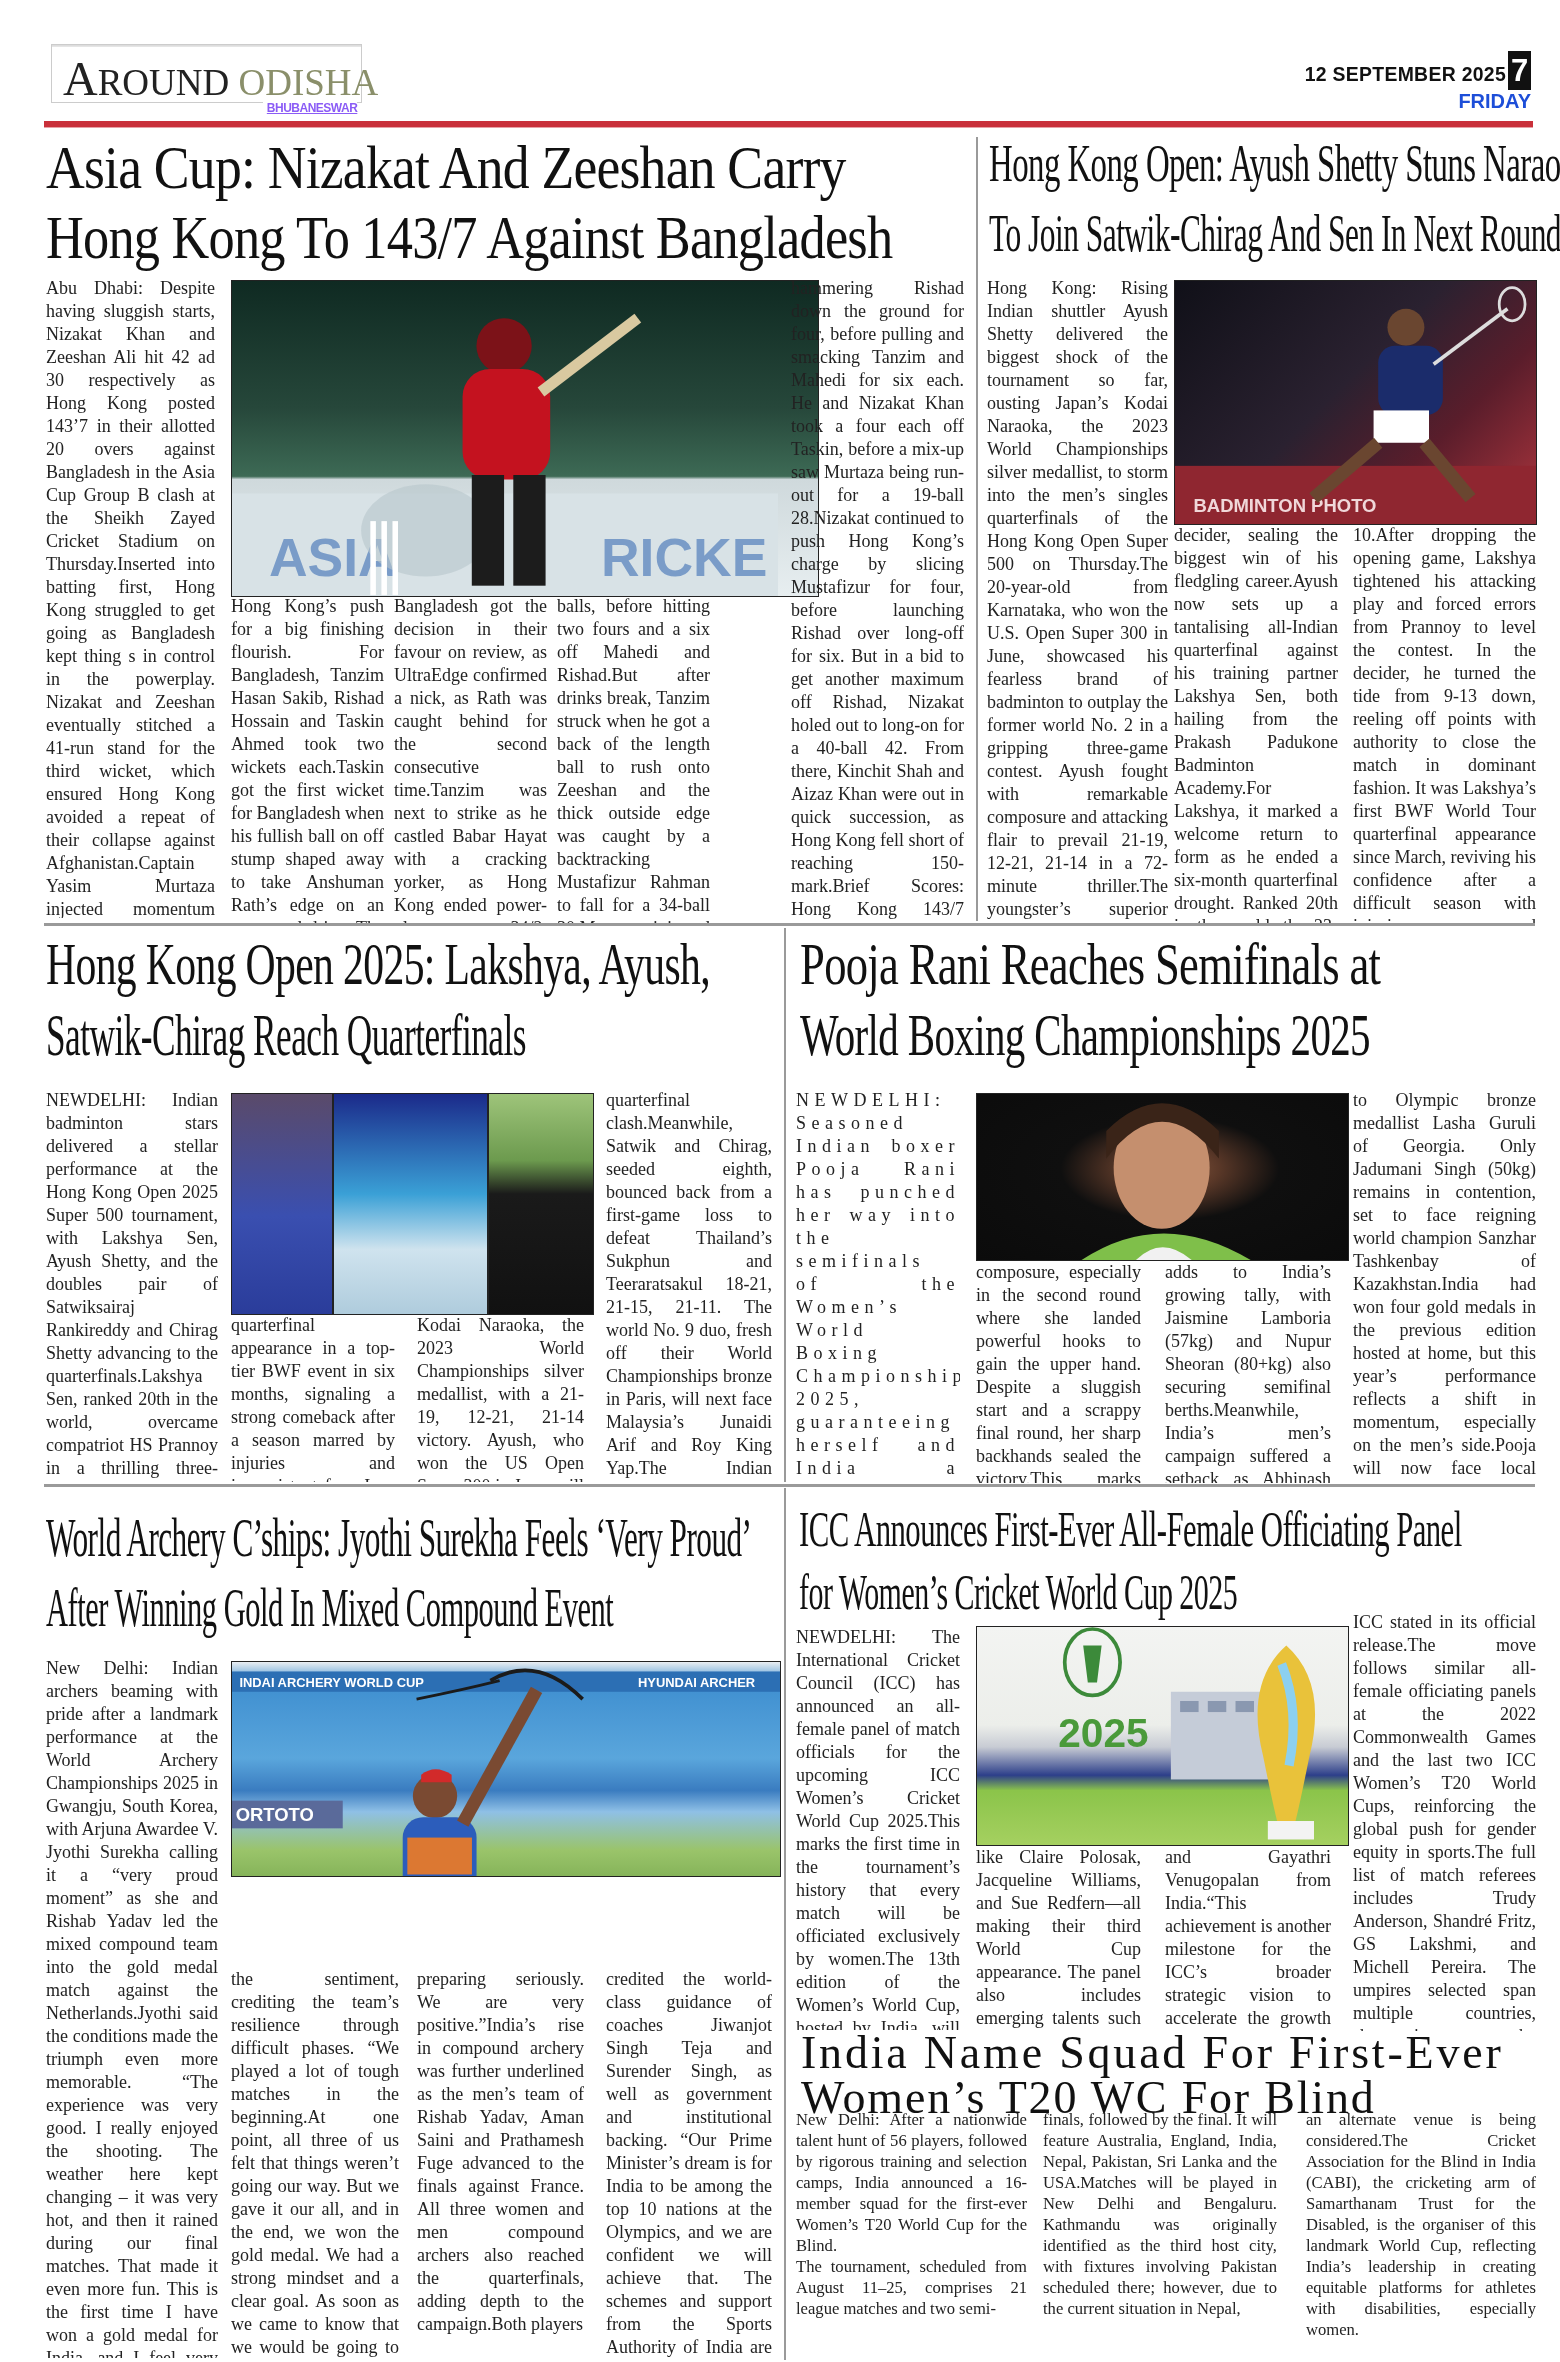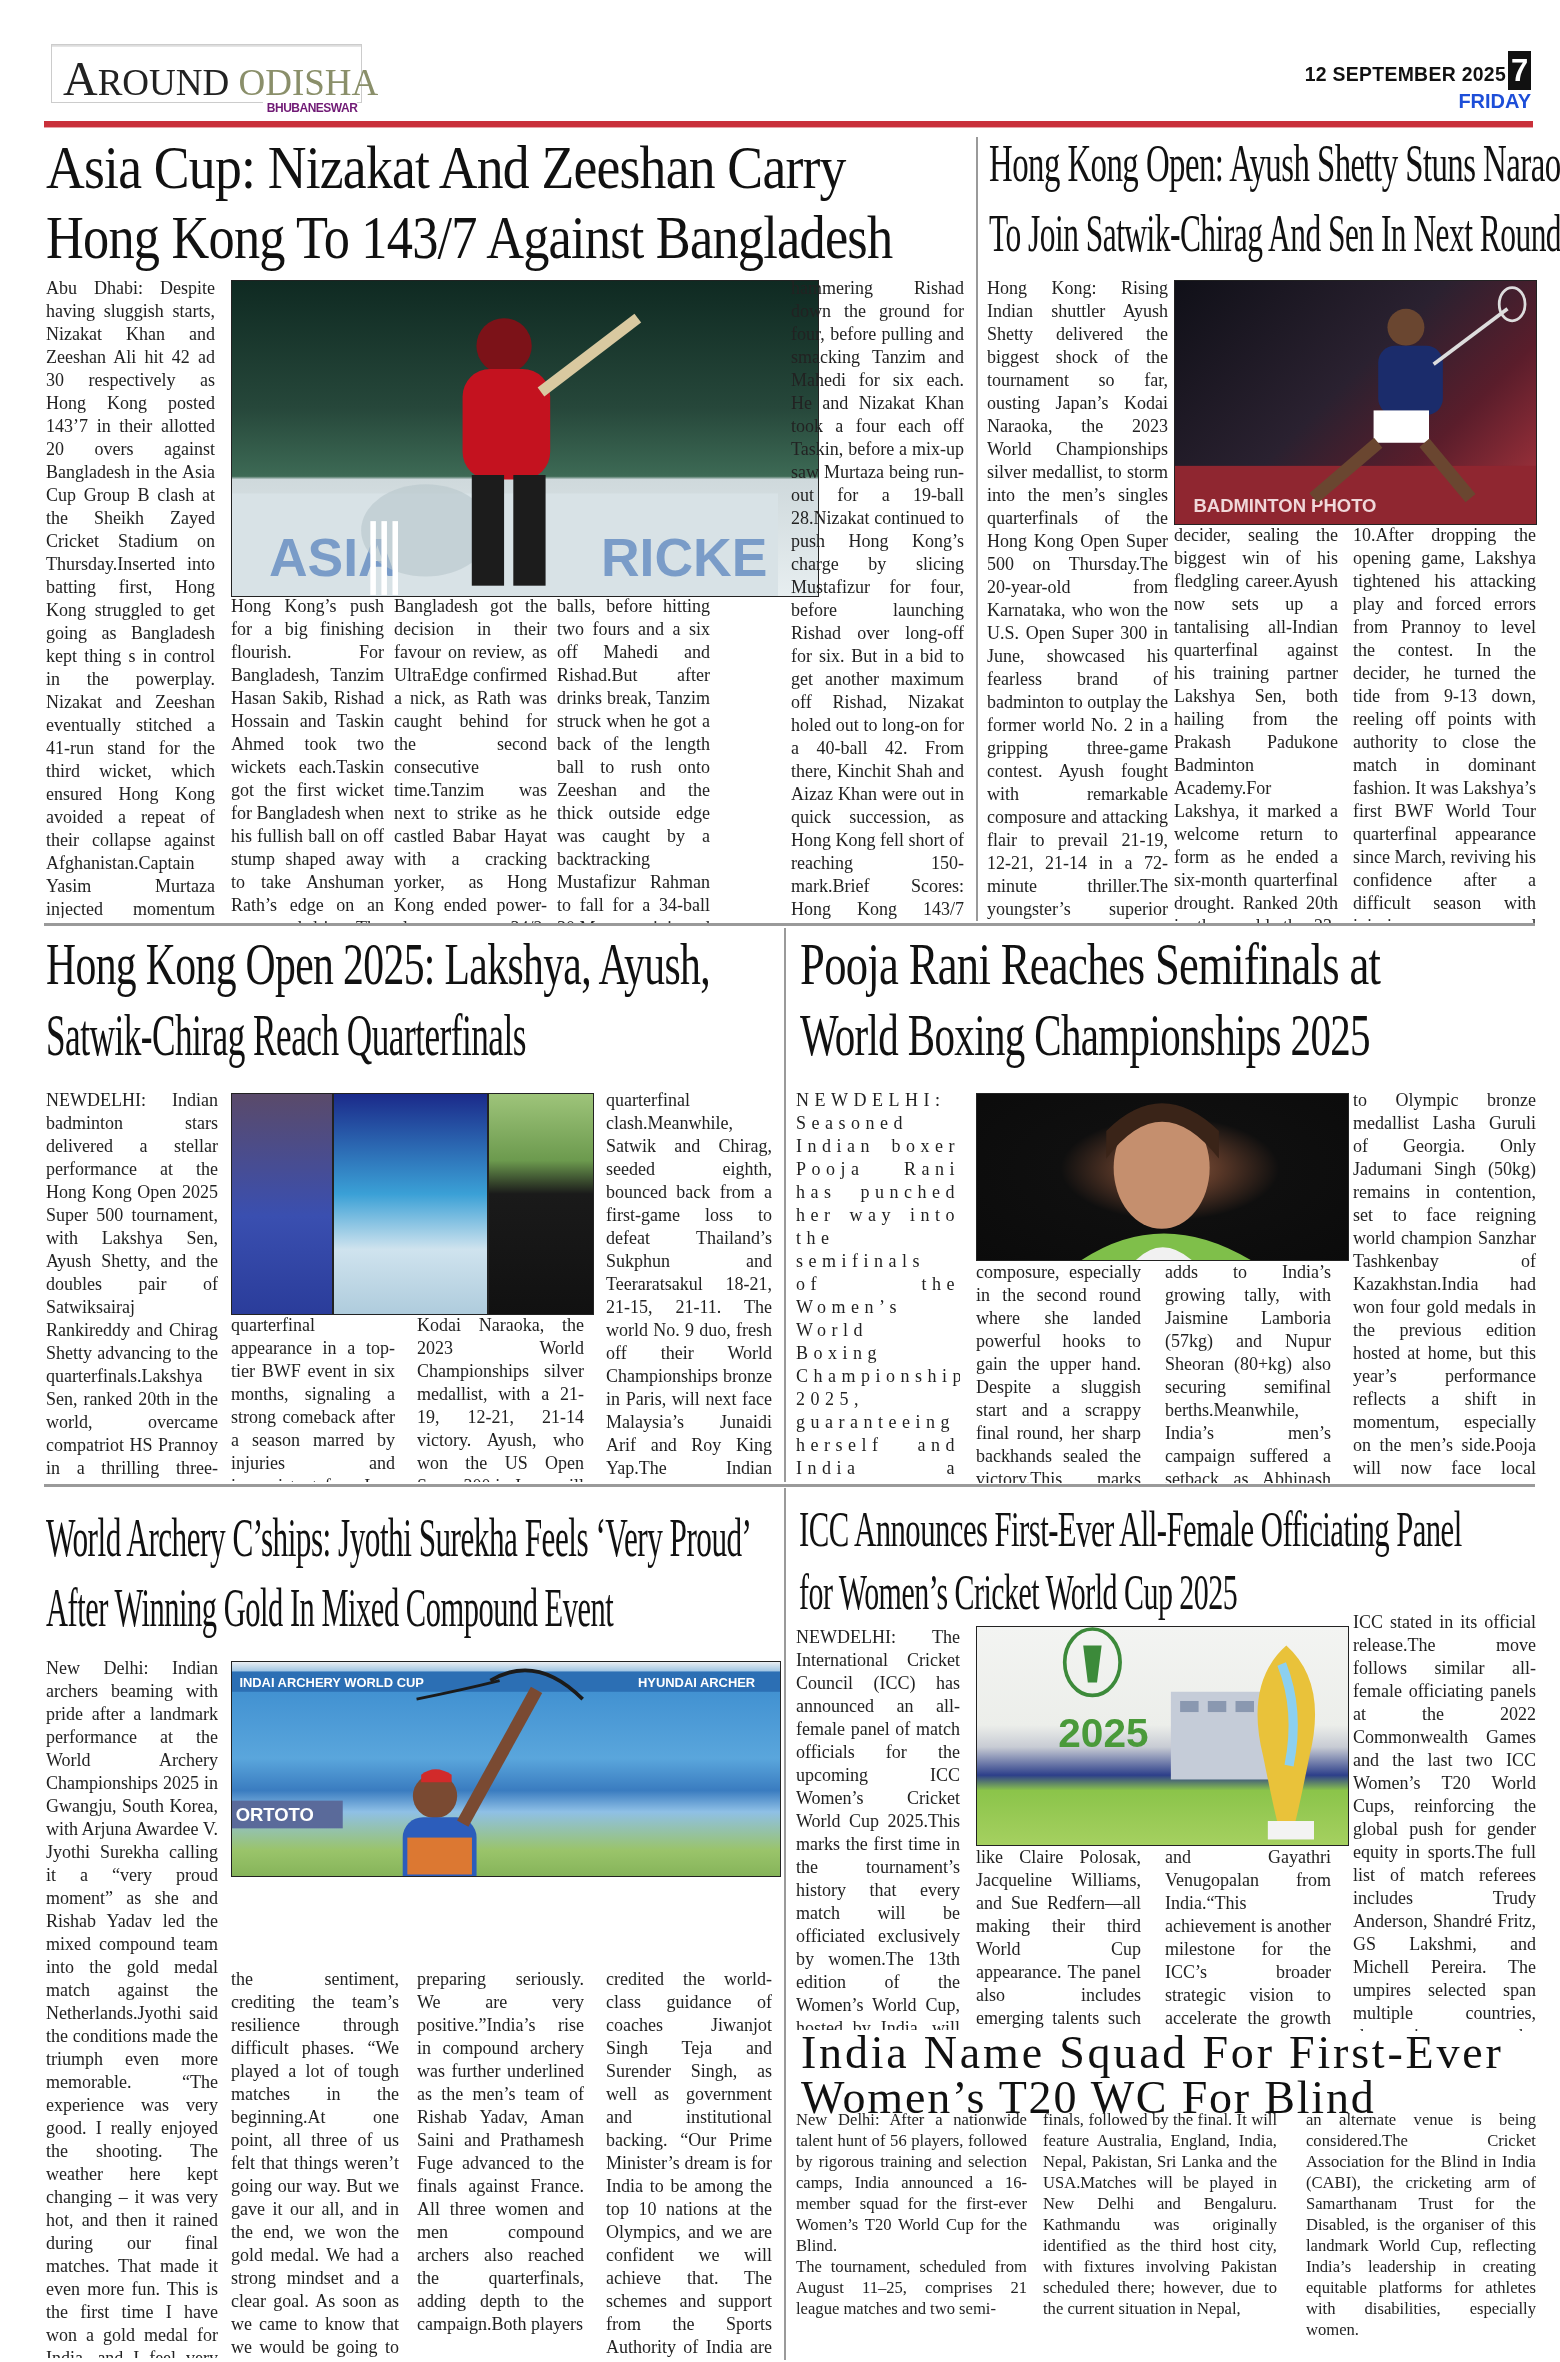--- a/index.html
+++ b/index.html
@@ -8,21 +8,21 @@
   .hl{font-family:"Liberation Serif","DejaVu Serif",serif;color:#111;transform-origin:left top;white-space:nowrap;line-height:1;letter-spacing:-0.9px;}
   .col{position:absolute;font-size:18px;line-height:23px;text-align:justify;color:#222;overflow:hidden;hyphens:none;}
   .photo{position:absolute;border:1.8px solid #222;overflow:hidden;box-sizing:border-box;}
   .rule-h{position:absolute;height:2.8px;background:#9a9a9a;}
   .rule-v{position:absolute;width:1.8px;background:#9a9a9a;}
   
   .logo-box{position:absolute;left:51px;top:44px;width:309px;height:57px;border:0.9px solid #ccc;box-shadow:inset 0 1.8px 0 #ddd;}
   .logo-main{position:absolute;left:11px;top:5.5px;font-size:37px;letter-spacing:0px;color:#222;white-space:nowrap;}
   .logo-main .big{font-size:48px;}
   .logo-main .odisha{color:#8a8f6a;}
-  .logo-sub{position:absolute;right:3.7px;bottom:-13px;font-family:"Liberation Sans",sans-serif;font-weight:bold;font-size:12px;letter-spacing:-0.5px;color:#701a75;background:#fff;padding-left:3.7px;}
+  .logo-sub{position:absolute;right:3.7px;bottom:-13px;font-family:"Liberation Sans",sans-serif;font-weight:bold;font-size:12px;letter-spacing:-0.5px;color:#8b5cf6;background:#fff;padding-left:3.7px;text-decoration:underline;}
   .date{position:absolute;right:49px;top:63px;font-family:"Liberation Sans",sans-serif;font-weight:bold;font-size:19.4px;letter-spacing:0.3px;color:#111;}
   .page-no{position:absolute;left:1508px;top:51px;width:23px;height:39px;background:#111;color:#fff;font-family:"Liberation Sans",sans-serif;font-weight:bold;font-size:31px;line-height:39px;text-align:center;}
   .day{position:absolute;right:30px;top:90px;font-family:"Liberation Sans",sans-serif;font-weight:bold;font-size:20px;color:#1d4ed8;}
   .red-rule{position:absolute;left:44px;top:121px;width:1489px;height:5.5px;background:#c9303a;border-bottom:1.8px solid #e8a0a5;}
   .spaced{letter-spacing:5.5px;}
 </style>
 </head>
 <body>
 
 <div class="logo-box">

